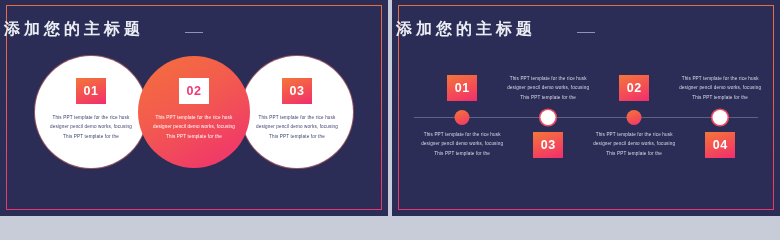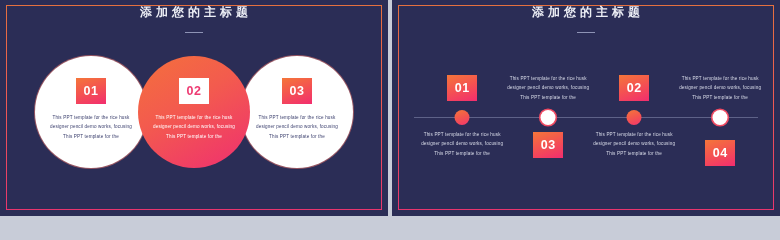--- a/index.html
+++ b/index.html
@@ -34,26 +34,26 @@
     left: 6px;
     top: 5px;
     right: 6px;
     bottom: 6px;
     border: 1px solid transparent;
     border-image: linear-gradient(180deg, #e5703f 0%, #ee5b52 45%, #e8356e 100%) 1;
     pointer-events: none;
   }
   .slide-title {
     position: absolute;
-    top: 4px;
+    top: 19px;
     left: 0;
     right: 0;
-    text-align: center;
+    text-align: left;
     color: #eceef5;
-    font-size: 12px;
+    font-size: 16px;
     letter-spacing: 4px;
     font-weight: 600;
     text-indent: 4px;
   }
   .title-rule {
     position: absolute;
     top: 32px;
     left: 50%;
     transform: translateX(-50%);
     width: 18px;
@@ -227,19 +227,19 @@
 
       <div class="node hollow" style="left:39%;"></div>
       <div class="tl-badge below" style="left:39%;">03</div>
       <div class="tl-text above" style="left:39%;">This PPT template for the rice husk designer pencil demo works, focusing This PPT template for the</div>
 
       <div class="node solid" style="left:64%;"></div>
       <div class="tl-badge above" style="left:64%;">02</div>
       <div class="tl-text below" style="left:64%;">This PPT template for the rice husk designer pencil demo works, focusing This PPT template for the</div>
 
       <div class="node hollow" style="left:89%;"></div>
-      <div class="tl-badge below" style="left:89%;margin-top:8px;">04</div>
+      <div class="tl-badge below" style="left:89%;">04</div>
       <div class="tl-text above" style="left:89%;">This PPT template for the rice husk designer pencil demo works, focusing This PPT template for the</div>
 
     </div>
   </div>
 
 </div>
 
 </body></html>

